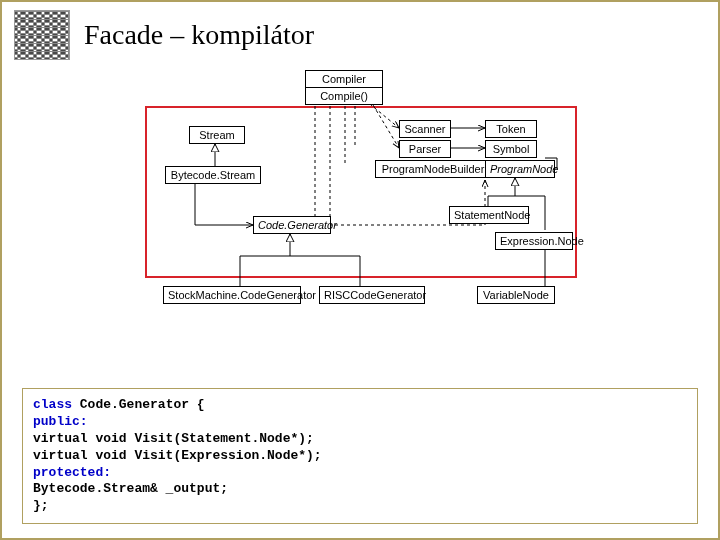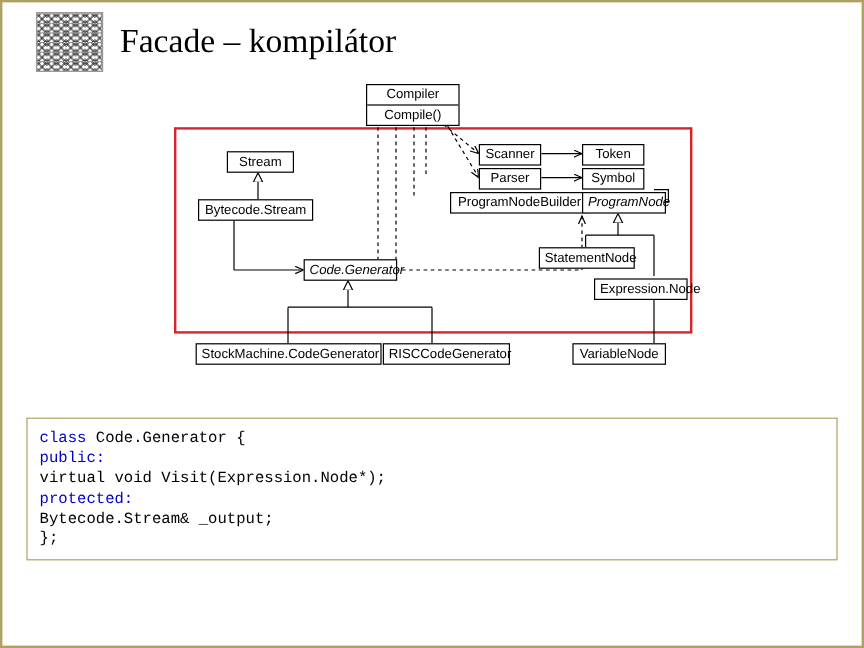--- a/index.html
+++ b/index.html
@@ -1,30 +1,30 @@
 <!DOCTYPE html>
 <html><head>
 <meta charset="utf-8">
 <style>
   html,body{margin:0;padding:0;width:720px;height:540px;background:#fff;font-family:Georgia,'Times New Roman',serif;color:#000;overflow:hidden}
   .slide{width:720px;height:540px;border:2px solid #b0a060;box-sizing:border-box;position:relative;background:#fff}
-  .header{display:flex;align-items:center;padding:8px 18px 4px 28px}
+  .header{display:flex;align-items:center;padding:8px 18px 4px 12px}
   .logo{width:54px;height:48px;border:1px solid #999;margin-right:14px;background:
     repeating-linear-gradient(45deg,#888 0 2px,#fff 2px 4px),
     repeating-linear-gradient(-45deg,#888 0 2px,transparent 2px 4px);
     background-blend-mode:multiply;background-size:8px 8px}
   .title{font-size:28px;font-weight:normal;font-family:'Times New Roman',serif}
   .diagram-wrap{margin:6px auto 0 auto;width:430px}
   .diagram{position:relative;width:430px;height:250px;font-family:Arial,Helvetica,sans-serif;font-size:11px}
   .facade-frame{position:absolute;left:0;top:36px;width:428px;height:168px;border:2px solid #d8232a;background:#fff}
   .ubox{position:absolute;background:#fff;border:1px solid #000;box-sizing:border-box;padding:2px 4px;text-align:center;line-height:1.1}
   .ubox .sep{border-top:1px solid #000;margin:2px -4px 2px -4px}
   .abs{font-style:italic}
   svg.lines{position:absolute;left:0;top:0;width:430px;height:250px;pointer-events:none}
-  .codebox{margin:28px 20px 0 20px;border:1px solid #b0a060;padding:8px 10px;font-family:'Courier New',monospace;font-size:13px;font-weight:normal;line-height:1.3}
+  .codebox{margin:68px 20px 0 20px;border:1px solid #b0a060;padding:8px 10px;font-family:'Courier New',monospace;font-size:13px;font-weight:bold;line-height:1.3}
   .blue{color:#0000c8}
 </style>
 </head>
 <body>
 
 <div class="slide">
   <div class="header">
     <div class="logo"></div>
     <div class="title">Facade – kompilátor</div>
   </div>
@@ -81,37 +81,38 @@
 
       <div class="ubox" style="left:160px;top:0;width:78px">
         <div>Compiler</div>
         <div class="sep"></div>
         <div>Compile()</div>
       </div>
 
       <div class="ubox" style="left:44px;top:56px;width:56px"><span>Stream</span></div>
       <div class="ubox" style="left:20px;top:96px;width:96px"><span>Bytecode.Stream</span></div>
       <div class="ubox abs" style="left:108px;top:146px;width:78px"><span>Code.Generator</span></div>
-      <div class="ubox" style="left:18px;top:216px;width:155px"><span>StockMachine.CodeGenerator</span></div>
+      <div class="ubox" style="left:18px;top:216px;width:138px"><span>StockMachine.CodeGenerator</span></div>
       <div class="ubox" style="left:174px;top:216px;width:106px"><span>RISCCodeGenerator</span></div>
 
       <div class="ubox" style="left:254px;top:50px;width:52px"><span>Scanner</span></div>
       <div class="ubox" style="left:254px;top:70px;width:52px"><span>Parser</span></div>
       <div class="ubox" style="left:230px;top:90px;width:116px"><span>ProgramNodeBuilder</span></div>
 
       <div class="ubox" style="left:340px;top:50px;width:52px"><span>Token</span></div>
       <div class="ubox" style="left:340px;top:70px;width:52px"><span>Symbol</span></div>
       <div class="ubox abs" style="left:340px;top:90px;width:70px"><span>ProgramNode</span></div>
       <div class="ubox" style="left:304px;top:136px;width:80px"><span>StatementNode</span></div>
       <div class="ubox" style="left:350px;top:162px;width:78px"><span>Expression.Node</span></div>
       <div class="ubox" style="left:332px;top:216px;width:78px"><span>VariableNode</span></div>
     </div>
   </div>
 
   <div class="codebox">
     <div><span class="blue">class</span><span> Code.Generator {</span></div>
     <div class="blue">public:</div>
+    <div>  virtual void Visit(Statement.Node*);</div>
     <div>  virtual void Visit(Expression.Node*);</div>
     <div class="blue">protected:</div>
     <div>  Bytecode.Stream&amp; _output;</div>
     <div>};</div>
   </div>
 </div>
 
 </body></html>

